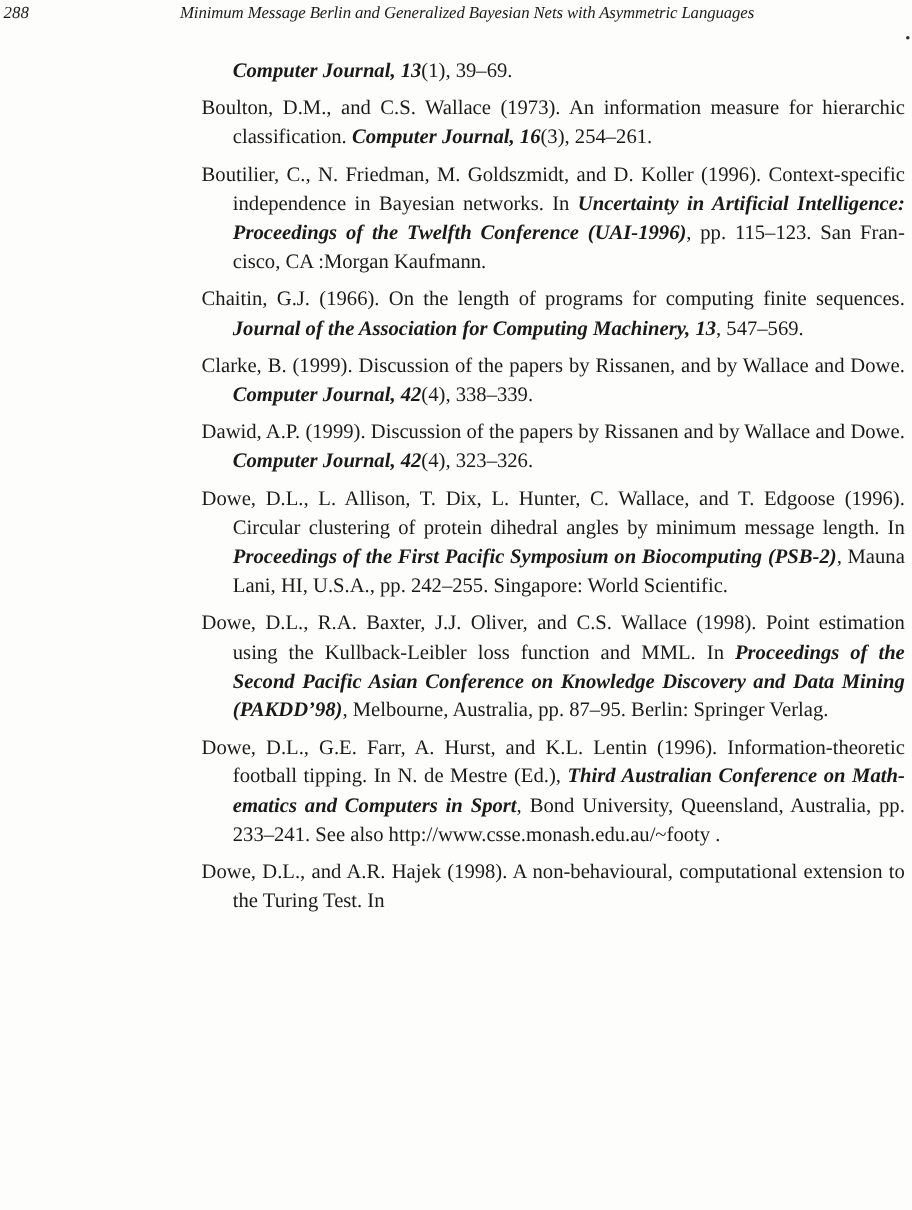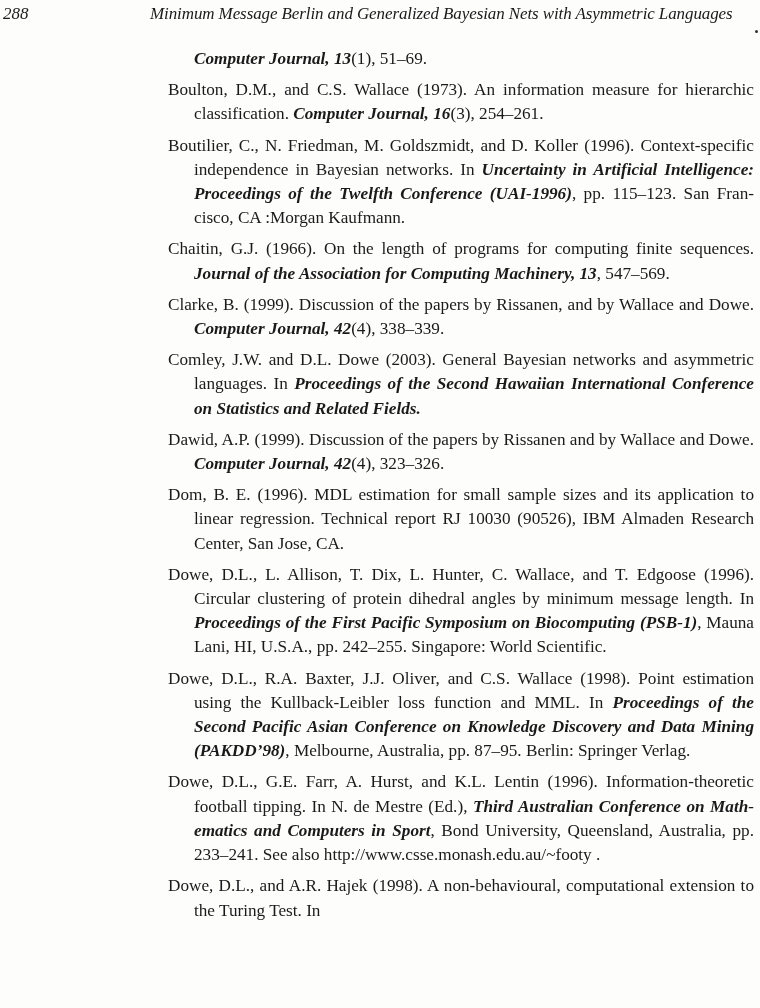--- a/index.html
+++ b/index.html
@@ -21,21 +21,21 @@
     width: 760px; height: 1008px;
     background: #fdfdfc;
   }
   .running-head {
     position: absolute;
     top: 2px;
     left: 0;
     width: 760px;
     height: 22px;
     font-family: "Liberation Serif", "DejaVu Serif", serif;
-    font-size: 17px;
+    font-size: 14px;
   }
   .page-number {
     position: absolute;
     left: 3px;
     top: 2px;
     font-style: italic;
   }
   .running-title {
     position: absolute;
     left: 150px;
@@ -77,26 +77,24 @@
 <body>
 
 <div class="page">
   <div class="running-head">
     <span class="page-number">288</span>
     <span class="running-title">Minimum Message Berlin and Generalized Bayesian Nets with Asymmetric Languages</span>
   </div>
   <div class="stray-dot"></div>
 
   <div class="refs" id="refs">
-      <p class="ref continuation"><i>Computer Journal, 13</i><span>(1), 51–69.</span></p>
+      <p class="ref continuation"><i>Computer Journal, 13</i><span>(1), 39–69.</span></p>
       <p class="ref"><span>Boulton, D.M., and C.S. Wallace (1973). An information measure for hierarchic classification. </span><i>Computer Journal, 16</i><span>(3), 254–261.</span></p>
       <p class="ref"><span>Boutilier, C., N. Friedman, M. Goldszmidt, and D. Koller (1996). Context-specific independence in Bayesian networks. In </span><i>Uncertainty in Artificial Intelligence: Proceedings of the Twelfth Conference (UAI-1996)</i><span>, pp. 115–123. San Fran­cisco, CA :Morgan Kaufmann.</span></p>
       <p class="ref"><span>Chaitin, G.J. (1966). On the length of programs for computing finite sequences. </span><i>Journal of the Association for Computing Machinery, 13</i><span>, 547–569.</span></p>
       <p class="ref"><span>Clarke, B. (1999). Discussion of the papers by Rissanen, and by Wallace and Dowe. </span><i>Computer Journal, 42</i><span>(4), 338–339.</span></p>
-      <p class="ref"><span>Comley, J.W. and D.L. Dowe (2003). General Bayesian networks and asymmetric languages. In </span><i>Proceedings of the Second Hawaiian International Conference on Statistics and Related Fields.</i></p>
       <p class="ref"><span>Dawid, A.P. (1999). Discussion of the papers by Rissanen and by Wallace and Dowe. </span><i>Computer Journal, 42</i><span>(4), 323–326.</span></p>
-      <p class="ref"><span>Dom, B. E. (1996). MDL estimation for small sample sizes and its application to linear regression. Technical report RJ 10030 (90526), IBM Almaden Research Center, San Jose, CA.</span></p>
-      <p class="ref"><span>Dowe, D.L., L. Allison, T. Dix, L. Hunter, C. Wallace, and T. Edgoose (1996). Circular clustering of protein dihedral angles by minimum message length. In </span><i>Proceedings of the First Pacific Symposium on Biocomputing (PSB-1)</i><span>, Mauna Lani, HI, U.S.A., pp. 242–255. Singapore: World Scientific.</span></p>
+      <p class="ref"><span>Dowe, D.L., L. Allison, T. Dix, L. Hunter, C. Wallace, and T. Edgoose (1996). Circular clustering of protein dihedral angles by minimum message length. In </span><i>Proceedings of the First Pacific Symposium on Biocomputing (PSB-2)</i><span>, Mauna Lani, HI, U.S.A., pp. 242–255. Singapore: World Scientific.</span></p>
       <p class="ref"><span>Dowe, D.L., R.A. Baxter, J.J. Oliver, and C.S. Wallace (1998). Point estimation using the Kullback-Leibler loss function and MML. In </span><i>Proceedings of the Second Pacific Asian Conference on Knowledge Discovery and Data Mining (PAKDD’98)</i><span>, Melbourne, Australia, pp. 87–95. Berlin: Springer Verlag.</span></p>
       <p class="ref"><span>Dowe, D.L., G.E. Farr, A. Hurst, and K.L. Lentin (1996). Information-theoretic football tipping. In N. de Mestre (Ed.), </span><i>Third Australian Conference on Math­ematics and Computers in Sport</i><span>, Bond University, Queensland, Australia, pp. 233–241. See also http://www.csse.monash.edu.au/~footy .</span></p>
       <p class="ref"><span>Dowe, D.L., and A.R. Hajek (1998). A non-behavioural, computational extension to the Turing Test. In </span></p>
     </div>
 </div>
 
 </body></html>

